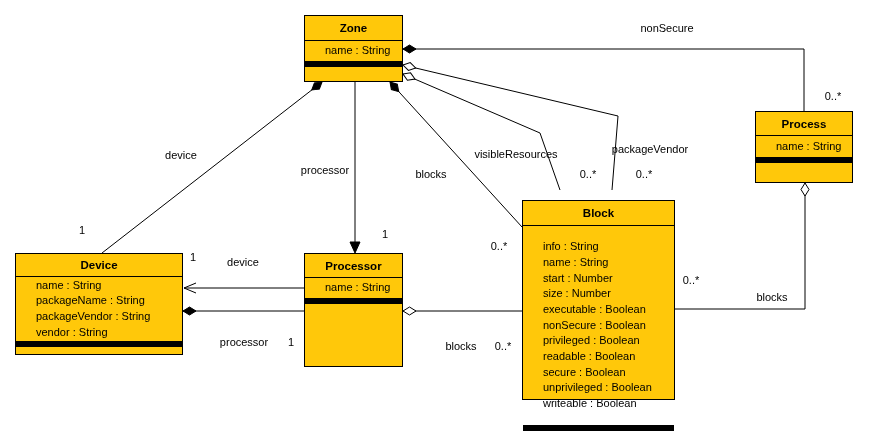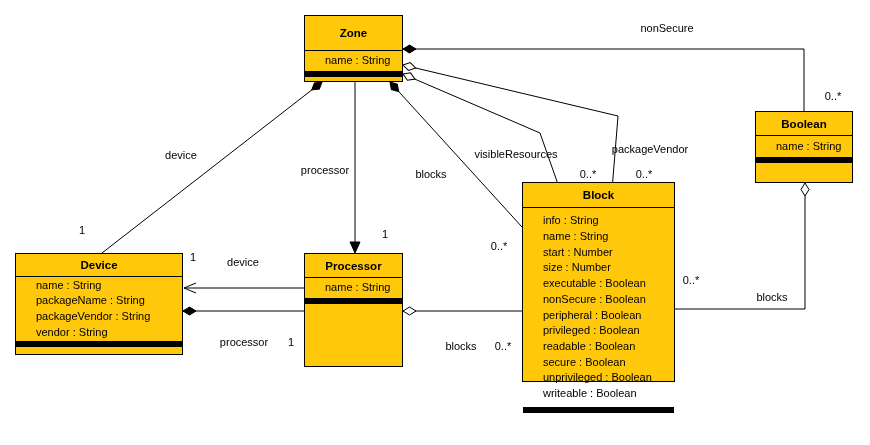--- a/index.html
+++ b/index.html
@@ -83,45 +83,44 @@
       </g>
 
       <g>
         <path d="M805,183 V309 H675"></path>
         <polygon points="0,0 6.5,-4 13,0 6.5,4" transform="translate(805,183) rotate(90)" fill="#fff"></polygon>
       </g>
     </g>
   </svg>
 
   <div class="uml-class" style="left:304px;top:15px;width:99px;height:67px">
-    <div class="cls-title" style="height:35px">Zone</div>
+    <div class="cls-title" style="height:25px">Zone</div>
     <div class="cls-attrs" style="height:26px">
       <div class="attr">name : String</div>
     </div>
     <div class="cls-ops"></div>
   </div>
 
   <div class="uml-class" style="left:755px;top:111px;width:98px;height:72px">
-    <div class="cls-title" style="height:24px">Boolean</div>
+    <div class="cls-title" style="height:24px">Process</div>
     <div class="cls-attrs" style="height:27px">
       <div class="attr">name : String</div>
     </div>
     <div class="cls-ops"></div>
   </div>
 
-  <div class="uml-class" style="left:522px;top:182px;width:153px;height:200px">
+  <div class="uml-class" style="left:522px;top:200px;width:153px;height:200px">
     <div class="cls-title" style="height:25px">Block</div>
     <div class="cls-attrs" style="height:205px">
       <div class="attr">info : String</div>
       <div class="attr">name : String</div>
       <div class="attr">start : Number</div>
       <div class="attr">size : Number</div>
       <div class="attr">executable : Boolean</div>
       <div class="attr">nonSecure : Boolean</div>
-      <div class="attr">peripheral : Boolean</div>
       <div class="attr">privileged : Boolean</div>
       <div class="attr">readable : Boolean</div>
       <div class="attr">secure : Boolean</div>
       <div class="attr">unprivileged : Boolean</div>
       <div class="attr">writeable : Boolean</div>
     </div>
     <div class="cls-ops"></div>
   </div>
 
   <div class="uml-class" style="left:15px;top:253px;width:168px;height:102px">

